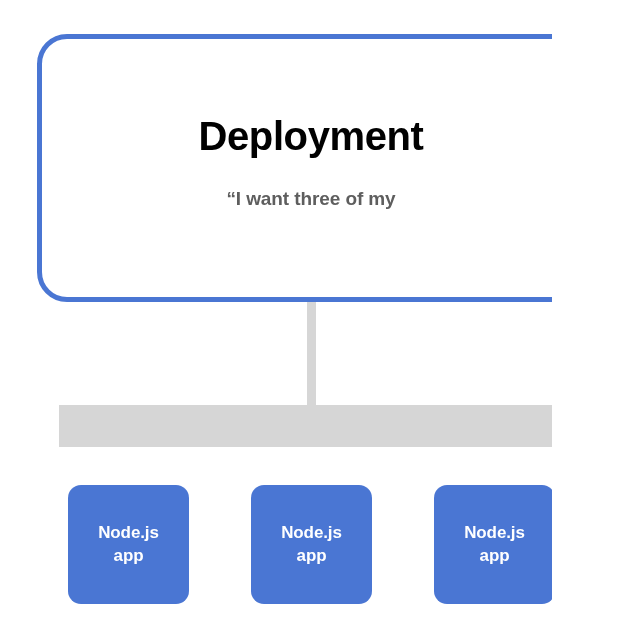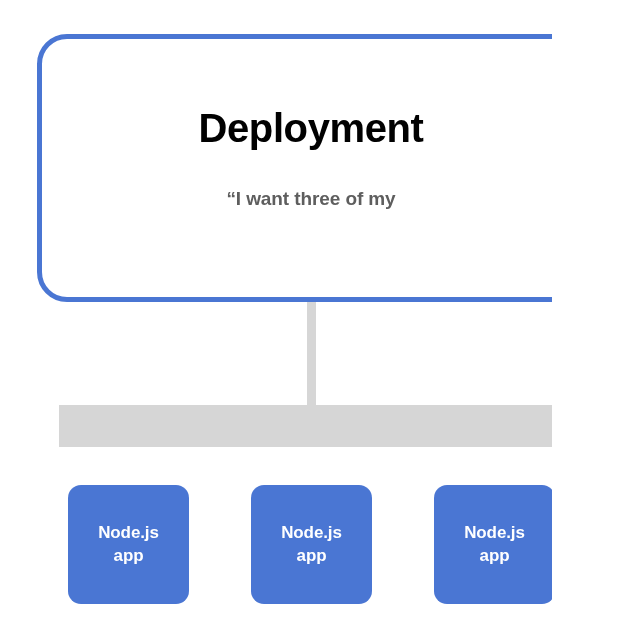--- a/index.html
+++ b/index.html
@@ -45,21 +45,21 @@
     text-align: center;
     margin: 0 0 20px 0;
     white-space: nowrap;
   }
   .deployment-subtitle {
     font-size: 19px;
     font-weight: bold;
     color: #5e5e5e;
     line-height: 1.45;
     text-align: right;
-    margin: 16px;
+    margin: 8px;
     letter-spacing: -0.1px;
   }
   .deployment-subtitle .sub-line {
     display: block;
     white-space: nowrap;
   }
 
   
   .connector-line {
     position: absolute;

